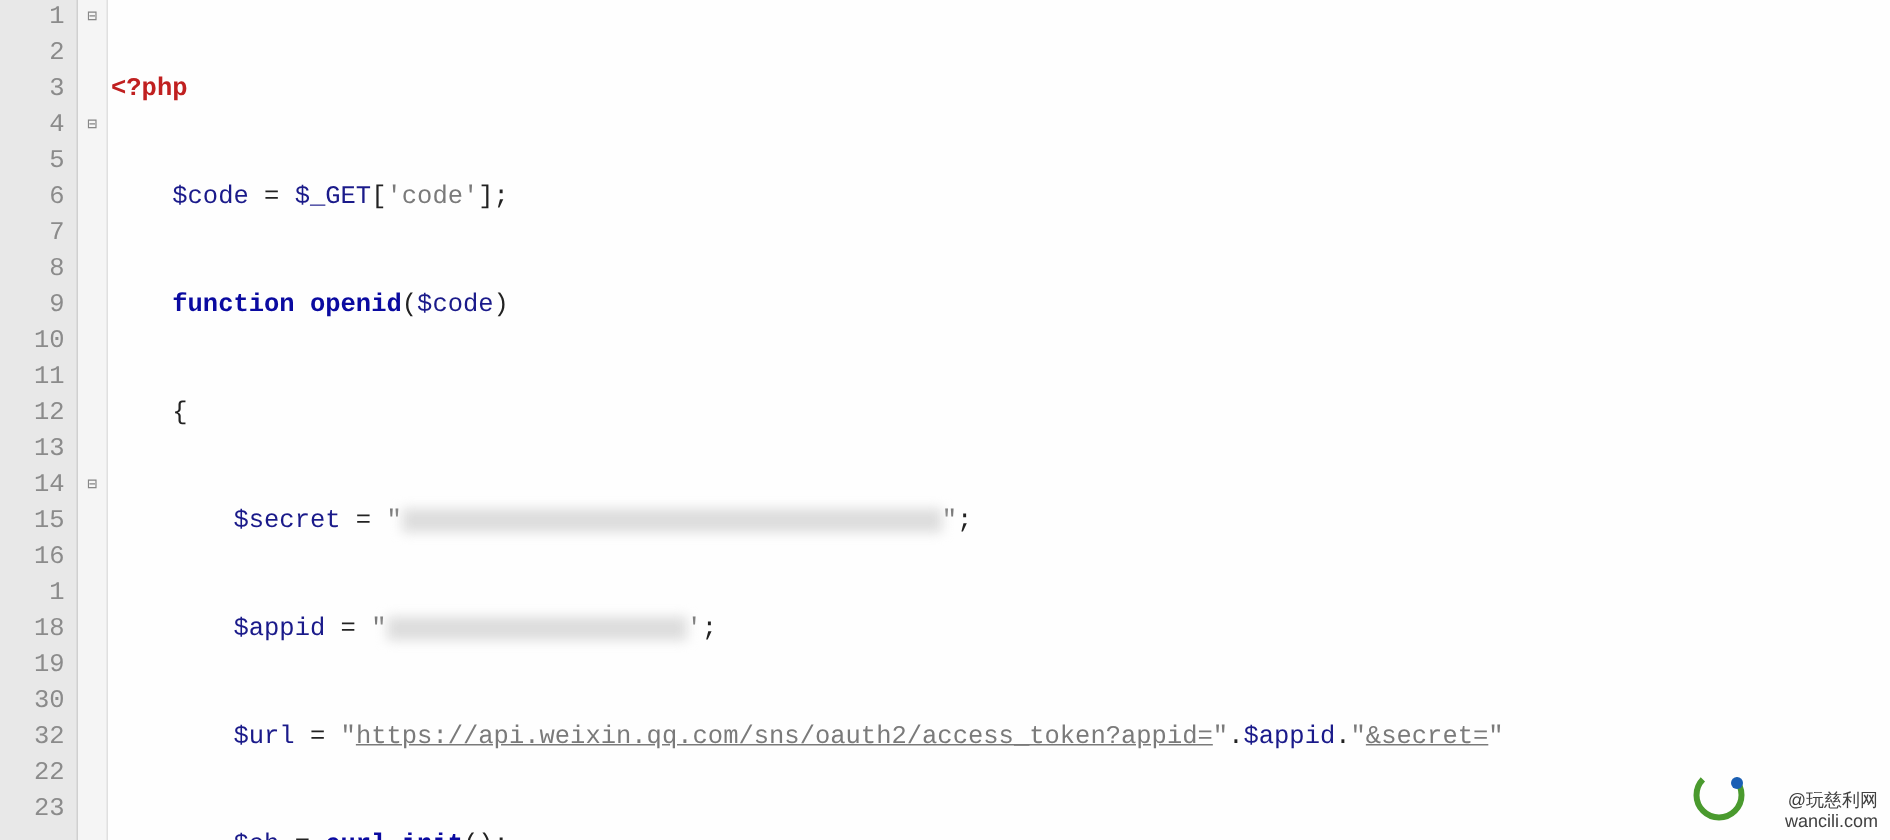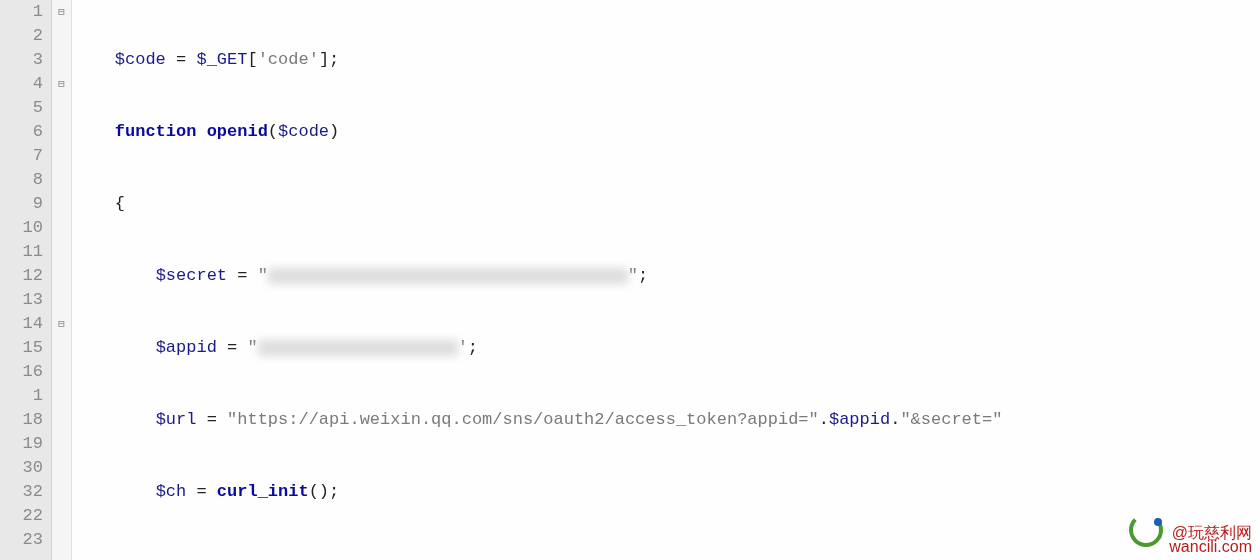--- a/index.html
+++ b/index.html
@@ -50,21 +50,21 @@
   .line {
     height: 24px;
     padding-left: 2px;
   }
   .var { color: #1a1a8a; margin-top: 43px; }
   .kw  { color: #0a0aa0; font-weight: bold; }
   .fn  { color: #0a0aa0; font-weight: bold; }
   .str { color: #7a7a7a; }
   .op  { color: #222; }
   .tag { color: #c02020; font-weight: bold; }
-  .url { color: #7a7a7a; }
+  .url { color: #7a7a7a; text-decoration: underline; }
   .blur {
     filter: blur(4px);
     background: #ddd;
     color: #ccc;
     display: inline-block;
     width: 360px;
     height: 16px;
     vertical-align: middle;
   }
   .blur2 {
@@ -73,22 +73,22 @@
     color: #ccc;
     display: inline-block;
     width: 200px;
     height: 16px;
     vertical-align: middle;
   }
   .watermark {
     position: absolute;
     right: 8px;
     bottom: 6px;
-    font-size: 16px;
-    color: #b91c1c;
+    font-size: 12px;
+    color: #404040;
     font-family: Arial, sans-serif;
     text-align: right;
     line-height: 14px;
   }
   .logo {
     position: absolute;
     right: 90px;
     bottom: 12px;
     display: flex;
     align-items: center;
@@ -157,20 +157,21 @@
     <span class="fold-mark"></span>
     <span class="fold-mark"></span>
     <span class="fold-mark"></span>
     <span class="fold-mark"></span>
     <span class="fold-mark"></span>
     <span class="fold-mark"></span>
     <span class="fold-mark"></span>
   </div>
 
   <div class="code">
+    <div class="line"><span class="tag">&lt;?php</span></div>
     <div class="line">    <span class="var">$code</span><span class="op"> = </span><span class="var">$_GET</span><span class="op">[</span><span class="str">'code'</span><span class="op">];</span></div>
     <div class="line">    <span class="kw">function</span><span class="fn"> openid</span><span class="op">(</span><span class="var">$code</span><span class="op">)</span></div>
     <div class="line">    <span class="op">{</span></div>
     <div class="line">        <span class="var">$secret</span><span class="op"> = </span><span class="str">"</span><span class="blur"></span><span class="str">"</span><span class="op">;</span></div>
     <div class="line">        <span class="var">$appid</span><span class="op"> = </span><span class="str">"</span><span class="blur2"></span><span class="str">'</span><span class="op">;</span></div>
     <div class="line">        <span class="var">$url</span><span class="op"> = </span><span class="str">"</span><span class="url">https://api.weixin.qq.com/sns/oauth2/access_token?appid=</span><span class="str">"</span><span class="op">.</span><span class="var">$appid</span><span class="op">.</span><span class="str">"</span><span class="url">&amp;secret=</span><span class="str">"</span></div>
     <div class="line">        <span class="var">$ch</span><span class="op"> = </span><span class="fn">curl_init</span><span class="op">();</span></div>
     
     
     

